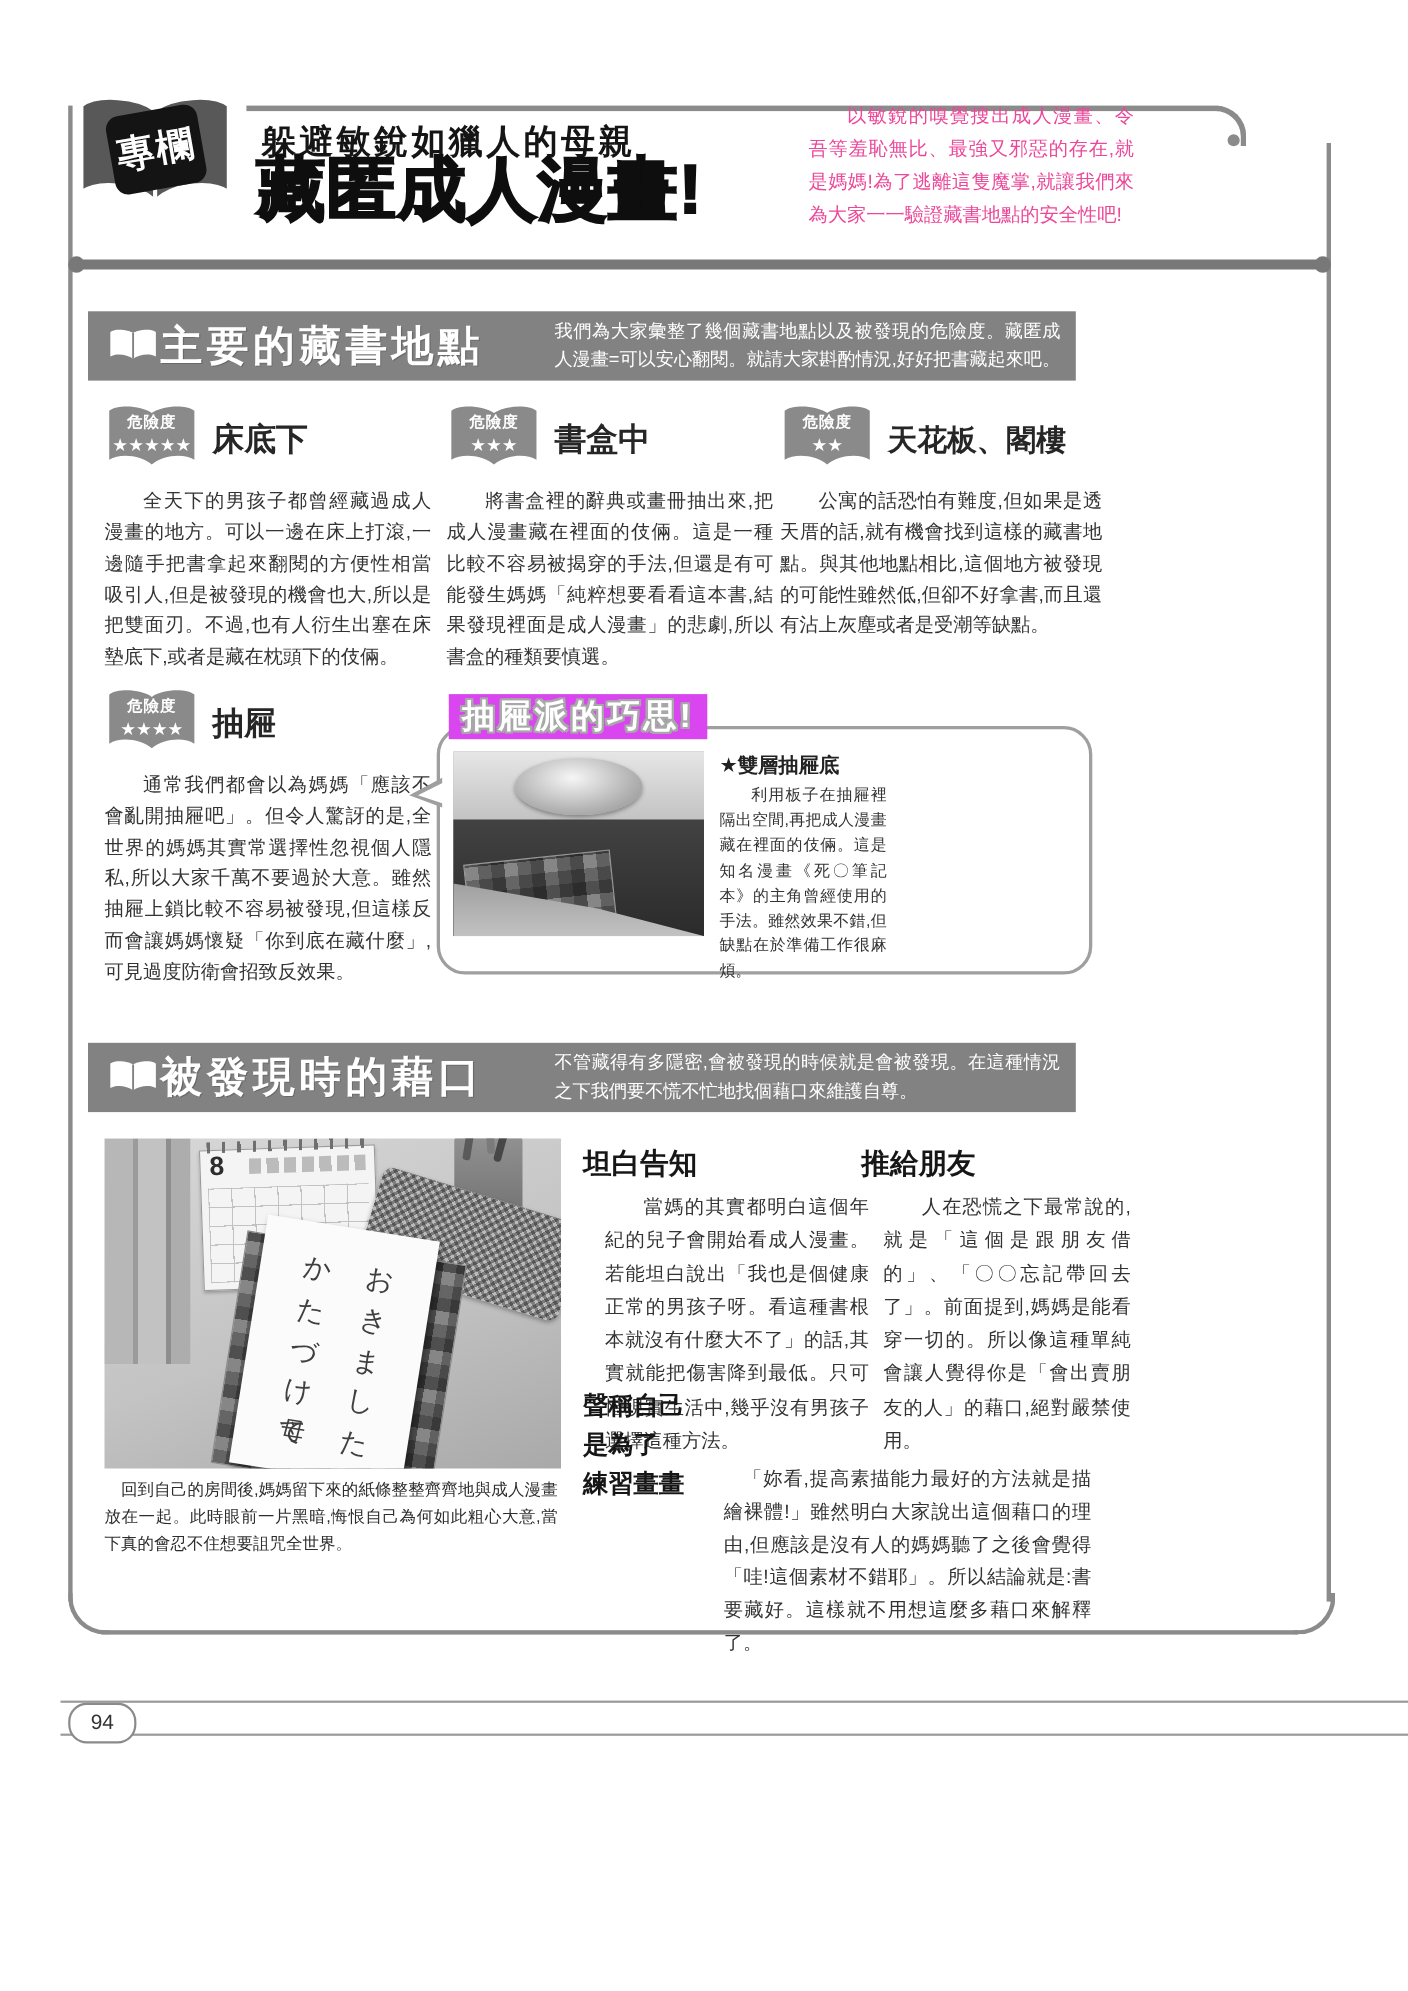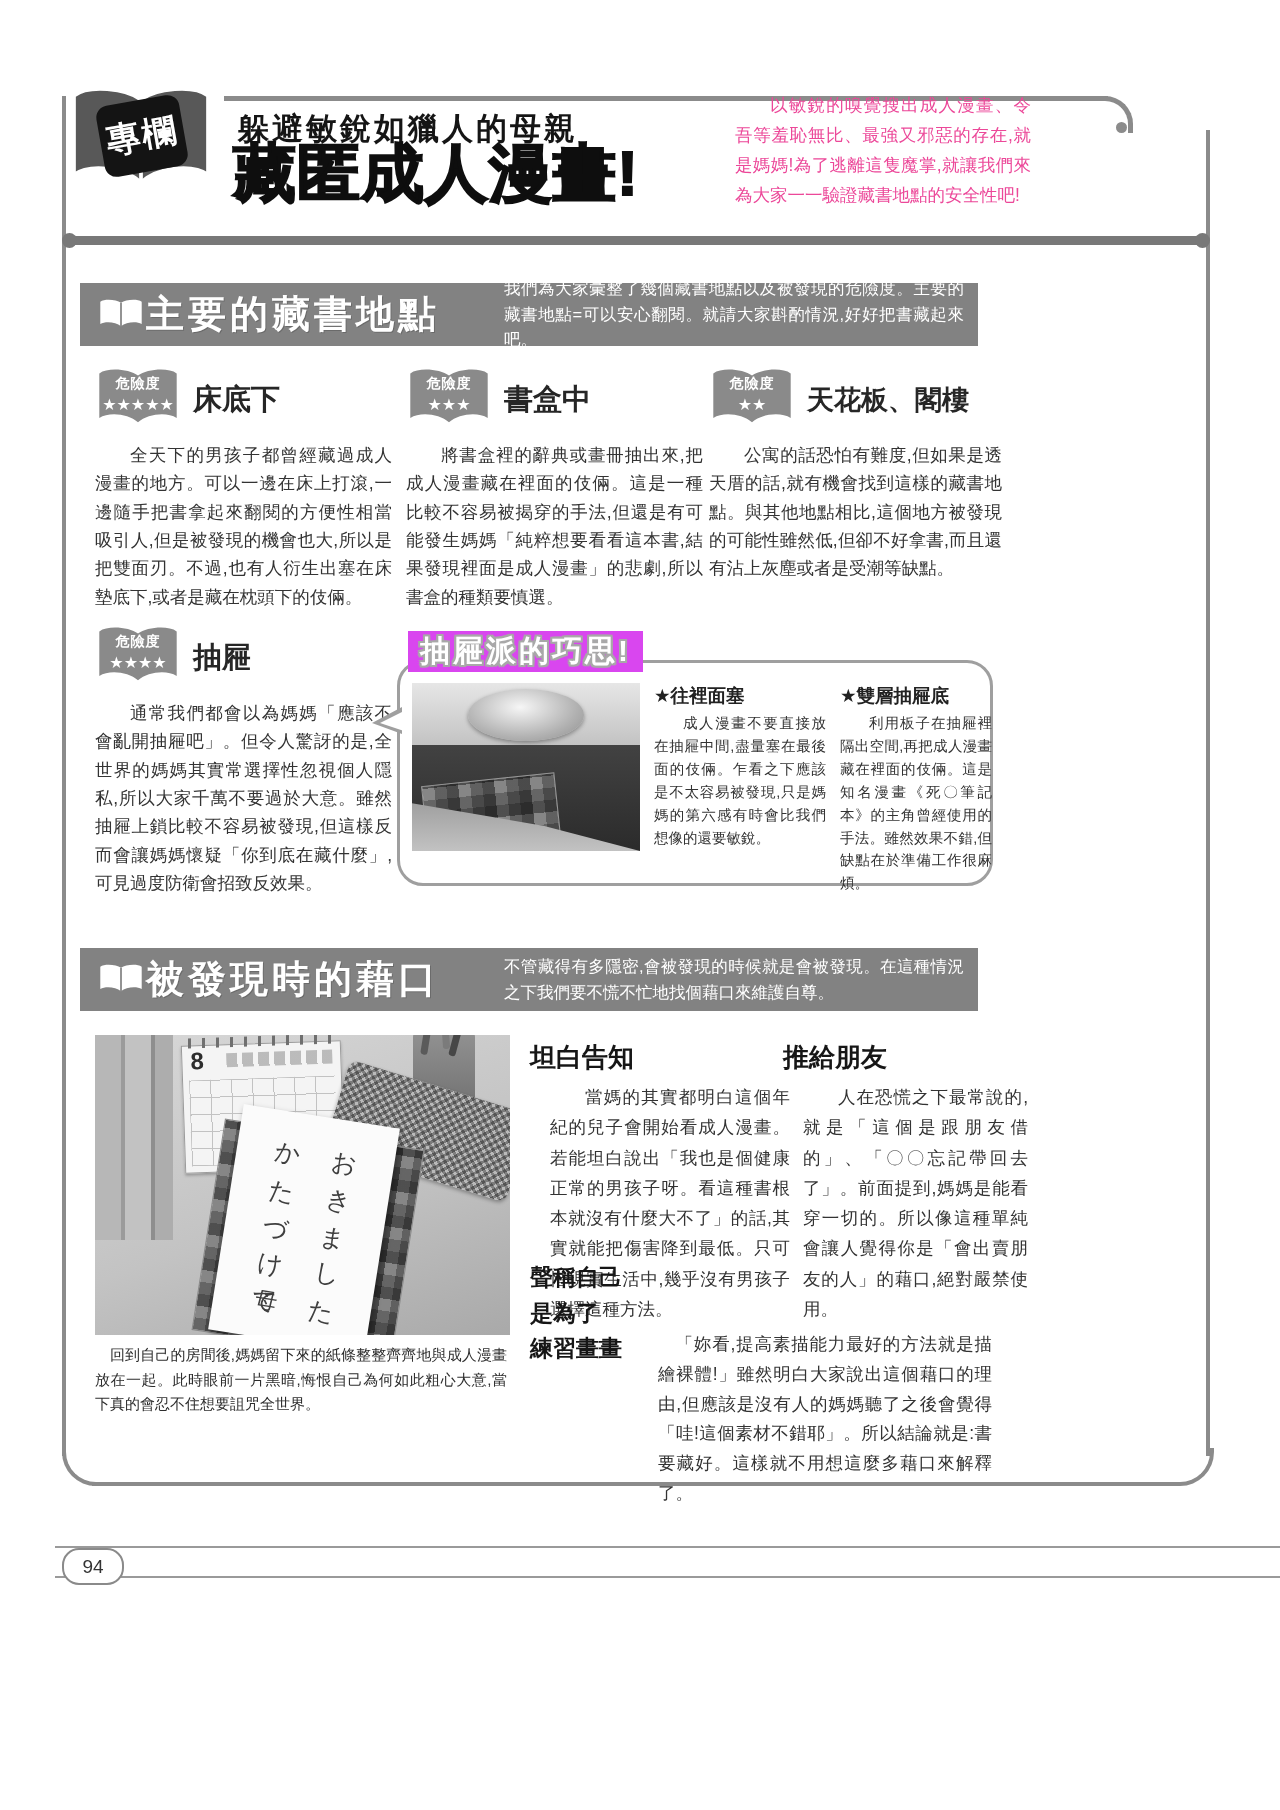--- a/index.html
+++ b/index.html
@@ -133,21 +133,21 @@
   <div class="head-intro">以敏銳的嗅覺搜出成人漫畫、令吾等羞恥無比、最強又邪惡的存在,就是媽媽!為了逃離這隻魔掌,就讓我們來為大家一一驗證藏書地點的安全性吧!</div>
 
   <div class="divider"></div>
 
   <div class="band" style="top:283px;">
     <svg class="band-icon" viewBox="0 0 80 64" preserveAspectRatio="none">
       <path d="M40 9 C32 3 12 1 4 7 L4 49 C13 43 31 45 40 53 C49 45 67 43 76 49 L76 7 C68 1 48 3 40 9 Z" fill="#ffffff"></path>
       <path d="M40 9 L40 53" stroke="#828282" stroke-width="3"></path>
     </svg>
     <div class="band-title">主要的藏書地點</div>
-    <div class="band-desc">我們為大家彙整了幾個藏書地點以及被發現的危險度。主要的藏書地點=可以安心翻閱。就請大家斟酌情況,好好把書藏起來吧。</div>
+    <div class="band-desc">我們為大家彙整了幾個藏書地點以及被發現的危險度。藏匿成人漫畫=可以安心翻閱。就請大家斟酌情況,好好把書藏起來吧。</div>
   </div>
 
   <div class="spot" style="left:95px;top:366px;width:297px;">
     <div class="spot-head">
       <div class="danger-badge">
         <svg viewBox="0 0 80 64" preserveAspectRatio="none">
           <path d="M40 9 C32 3 12 1 4 7 L4 49 C13 43 31 45 40 53 C49 45 67 43 76 49 L76 7 C68 1 48 3 40 9 Z" fill="#8a8a8a"></path>
         </svg>
         <div class="danger-label">危險度</div>
         <div class="danger-stars">★★★★★</div>
@@ -204,24 +204,20 @@
     <div class="callout-tail-in"></div>
     <div class="callout-title">抽屜派的巧思!</div>
     <div class="callout-body">
       <div class="drawer-photo">
         <div class="counter-top"></div>
         <div class="knob"></div>
         <div class="cavity"></div>
         <div class="mag mosaic"></div>
         <div class="drawer-edge"></div>
       </div>
-      <div class="tip" style="width:172px;">
-        <div class="tip-head">★往裡面塞</div>
-        <div class="tip-text">成人漫畫不要直接放在抽屜中間,盡量塞在最後面的伎倆。乍看之下應該是不太容易被發現,只是媽媽的第六感有時會比我們想像的還要敏銳。</div>
-      </div>
       <div class="tip" style="width:152px;">
         <div class="tip-head">★雙層抽屜底</div>
         <div class="tip-text">利用板子在抽屜裡隔出空間,再把成人漫畫藏在裡面的伎倆。這是知名漫畫《死〇筆記本》的主角曾經使用的手法。雖然效果不錯,但缺點在於準備工作很麻煩。</div>
       </div>
     </div>
   </div>
 
   <div class="band" style="top:948px;">
     <svg class="band-icon" viewBox="0 0 80 64" preserveAspectRatio="none">
       <path d="M40 9 C32 3 12 1 4 7 L4 49 C13 43 31 45 40 53 C49 45 67 43 76 49 L76 7 C68 1 48 3 40 9 Z" fill="#ffffff"></path>

